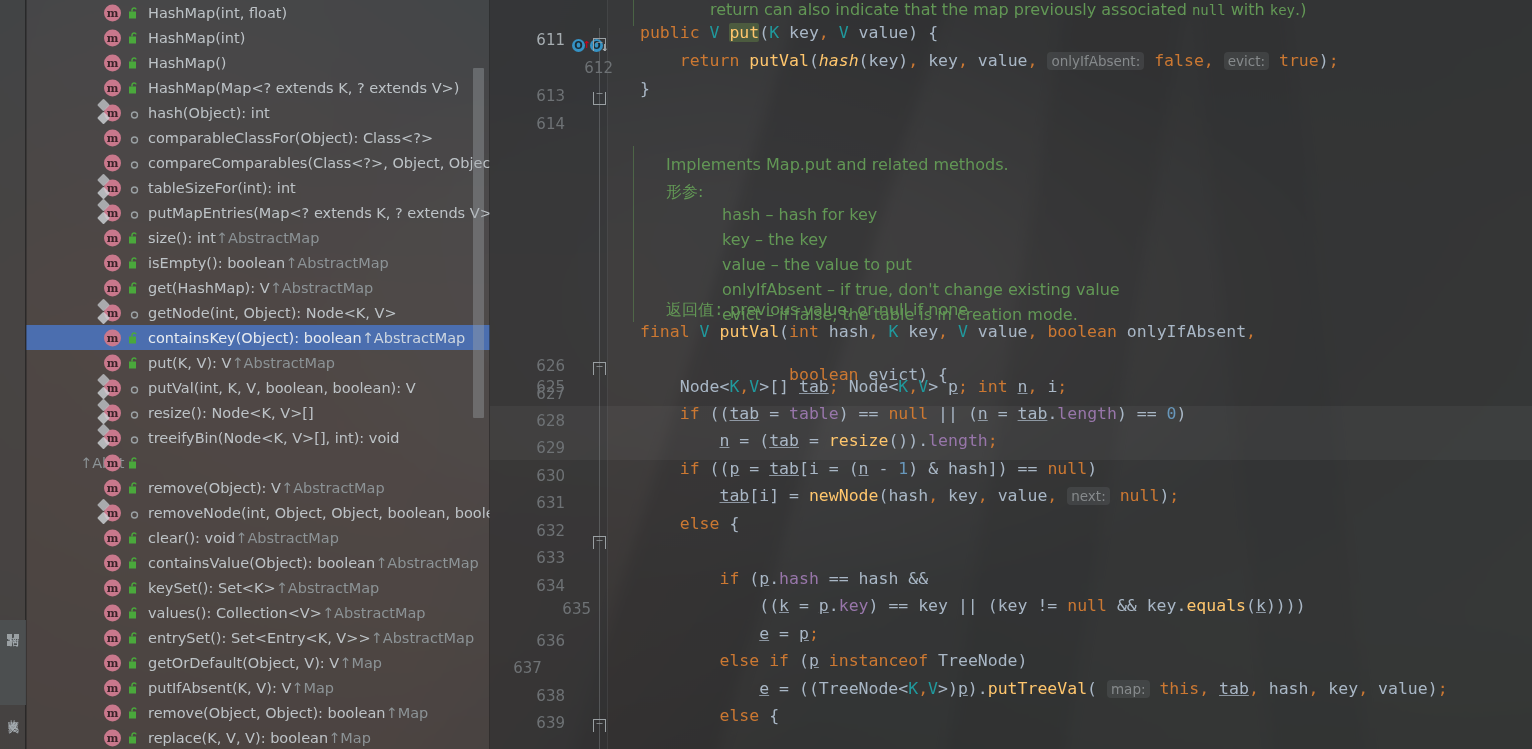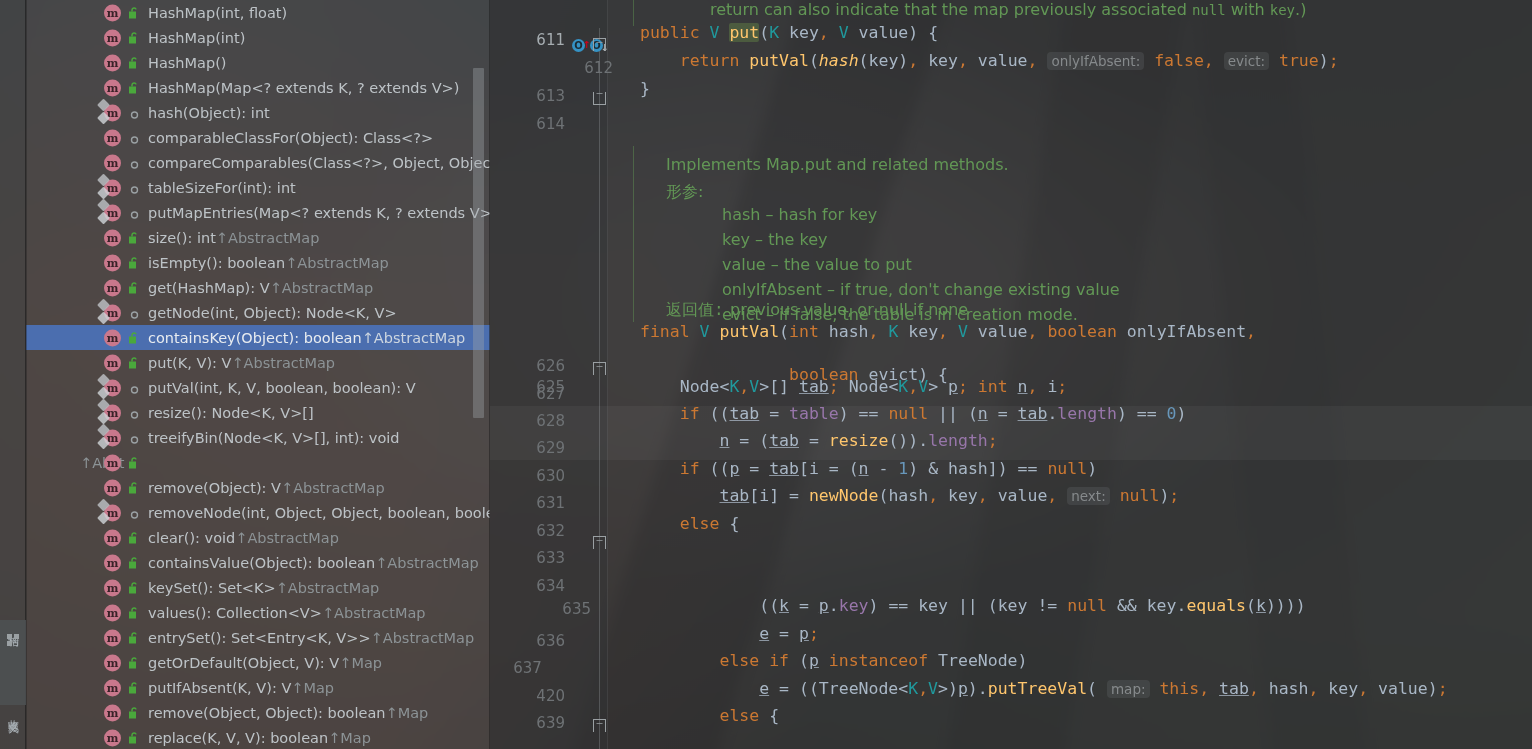--- a/index.html
+++ b/index.html
@@ -490,21 +490,21 @@
         <div class="lnum" style="top: 549px; position: absolute;">633</div>
         <div class="ln-row" style="top: 571px;"></div>
         <div class="lnum" style="top: 577px; position: absolute;">634</div>
         <div class="ln-row" style="top: 598px;"></div>
         <div class="lnum" style="top: 600px; position: absolute; padding-left: 26px;">635</div>
         <div class="ln-row" style="top: 626px;"></div>
         <div class="lnum" style="top: 632px; position: absolute;">636</div>
         <div class="ln-row" style="top: 653px;"></div>
         <div class="lnum" style="top: 659px; position: absolute; text-align: center;">637</div>
         <div class="ln-row" style="top: 681px;"></div>
-        <div class="lnum" style="top: 687px; position: absolute;">420</div>
+        <div class="lnum" style="top: 687px; position: absolute;">638</div>
         <div class="ln-row" style="top: 708px;"></div>
         <div class="lnum" style="top: 714px; position: absolute;">639</div>
         <div class="gicons" style="top: 38px;">
           <span class="gicon">
             <span class="circ">O</span>
             <span class="arrow-up">↑</span>
           </span>
           <span class="gicon">
             <span class="circ">O</span>
             <span class="arrow-dn">↓</span>
@@ -531,20 +531,21 @@
         <div class="codeline" style="top: 51px;">    <span class="kw">return</span> <span class="fn">putVal</span>(<span class="fn-i">hash</span>(key)<span class="kw">,</span> key<span class="kw">,</span> value<span class="kw">,</span> <span class="hint">onlyIfAbsent:</span> <span class="kw">false</span><span class="kw">,</span> <span class="hint">evict:</span> <span class="kw">true</span>)<span class="kw">;</span></div>
         <div class="codeline" style="top: 79px;">}</div>
         <div class="codeline" style="top: 322px;"><span class="kw">final</span> <span class="type">V</span> <span class="fn">putVal</span>(<span class="kw">int</span> hash<span class="kw">,</span> <span class="type">K</span> key<span class="kw">,</span> <span class="type">V</span> value<span class="kw">,</span> <span class="kw">boolean</span> onlyIfAbsent<span class="kw">,</span></div>
         <div class="codeline" style="top: 365px;">               <span class="kw">boolean</span> evict) {</div>
         <div class="codeline" style="top: 377px;">    Node&lt;<span class="type">K</span><span class="kw">,</span><span class="type">V</span>&gt;[] <span class="und">tab</span><span class="kw">;</span> Node&lt;<span class="type">K</span><span class="kw">,</span><span class="type">V</span>&gt; <span class="und">p</span><span class="kw">;</span> <span class="kw">int</span> <span class="und">n</span><span class="kw">,</span> i<span class="kw">;</span></div>
         <div class="codeline" style="top: 404px;">    <span class="kw">if</span> ((<span class="und">tab</span> = <span class="fld">table</span>) == <span class="kw">null</span> || (<span class="und">n</span> = <span class="und">tab</span>.<span class="fld">length</span>) == <span class="num">0</span>)</div>
         <div class="codeline" style="top: 431px;">        <span class="und">n</span> = (<span class="und">tab</span> = <span class="fn">resize</span>()).<span class="fld">length</span><span class="kw">;</span></div>
         <div class="codeline" style="top: 459px;">    <span class="kw">if</span> ((<span class="und">p</span> = <span class="und">tab</span>[i = (<span class="und">n</span> - <span class="num">1</span>) &amp; hash]) == <span class="kw">null</span>)</div>
         <div class="codeline" style="top: 486px;">        <span class="und">tab</span>[i] = <span class="fn">newNode</span>(hash<span class="kw">,</span> key<span class="kw">,</span> value<span class="kw">,</span> <span class="hint">next:</span> <span class="kw">null</span>)<span class="kw">;</span></div>
         <div class="codeline" style="top: 514px;">    <span class="kw">else</span> {</div>
+        <div class="codeline" style="top: 569px;">        <span class="kw">if</span> (<span class="und">p</span>.<span class="fld">hash</span> == hash &amp;&amp;</div>
         <div class="codeline" style="top: 596px;">            ((<span class="und">k</span> = <span class="und">p</span>.<span class="fld">key</span>) == key || (key != <span class="kw">null</span> &amp;&amp; key.<span class="fn">equals</span>(<span class="und">k</span>))))</div>
         <div class="codeline" style="top: 624px;">            <span class="und">e</span> = <span class="und">p</span><span class="kw">;</span></div>
         <div class="codeline" style="top: 651px;">        <span class="kw">else</span> <span class="kw">if</span> (<span class="und">p</span> <span class="kw">instanceof</span> TreeNode)</div>
         <div class="codeline" style="top: 679px;">            <span class="und">e</span> = ((TreeNode&lt;<span class="type">K</span><span class="kw">,</span><span class="type">V</span>&gt;)<span class="und">p</span>).<span class="fn">putTreeVal</span>( <span class="hint">map:</span> <span class="kw">this</span><span class="kw">,</span> <span class="und">tab</span><span class="kw">,</span> hash<span class="kw">,</span> key<span class="kw">,</span> value)<span class="kw">;</span></div>
         <div class="codeline" style="top: 706px;">        <span class="kw">else</span> {</div>
       </div>
   </div>
 
 </div>
 

